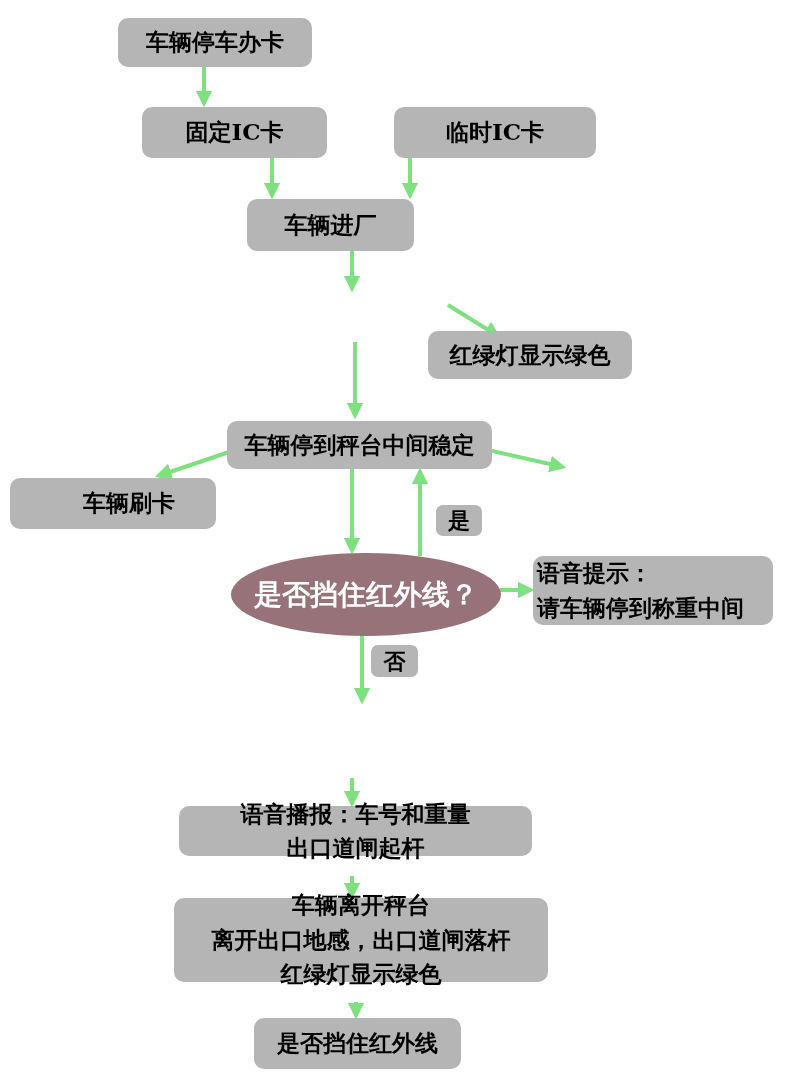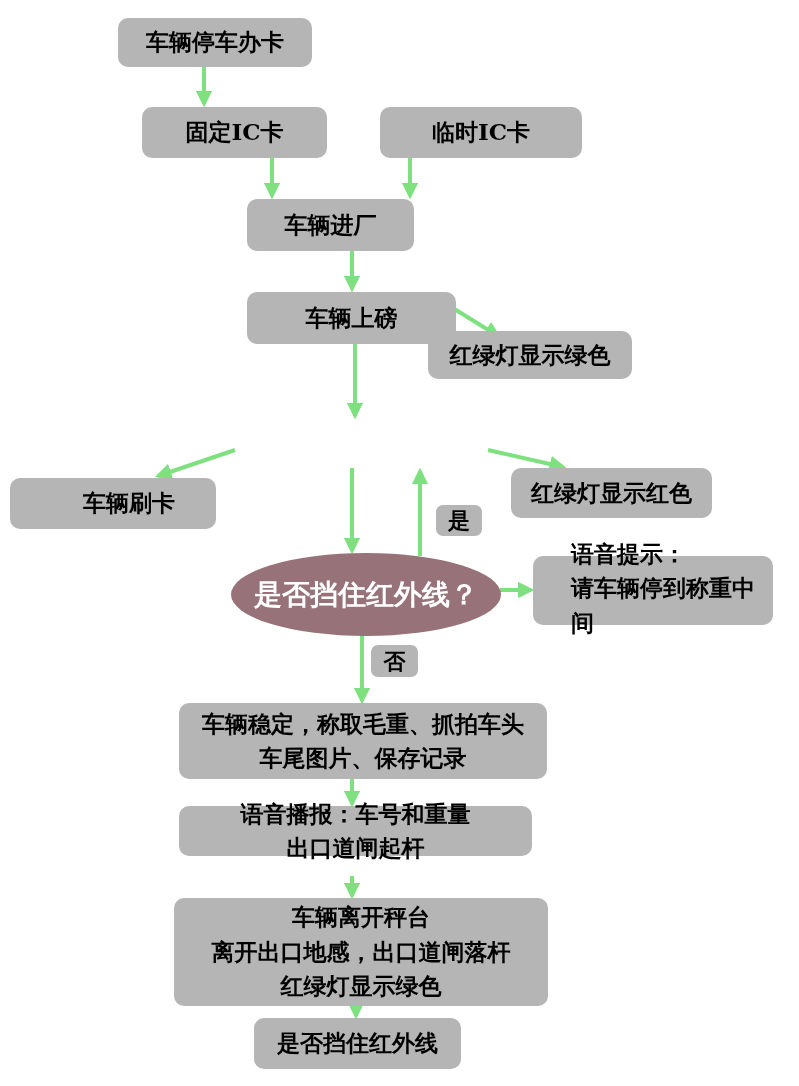--- a/index.html
+++ b/index.html
@@ -35,22 +35,21 @@
     color:#000000;
     white-space:pre-line;
   }
   .node.small {
     border-radius:7px;
     font-size:22px;
   }
   .node.left-text {
     justify-content:flex-start;
     text-align:left;
-    padding-left:38px;
-    font-family:Liberation Mono, monospace;
+    padding-left:4px;
   }
   .ellipse {
     position:absolute;
     z-index:2;
     background:#977278;
     border-radius:50%;
     display:flex;
     align-items:center;
     justify-content:center;
     text-align:center;
@@ -85,36 +84,33 @@
       <line x1="500" y1="590" x2="531" y2="590" marker-end="url(#ah)"></line>
       <line x1="362" y1="634" x2="362" y2="701" marker-end="url(#ah)"></line>
       <line x1="352" y1="778" x2="352" y2="804" marker-end="url(#ah)"></line>
       <line x1="352" y1="876" x2="352" y2="896" marker-end="url(#ah)"></line>
       <line x1="356" y1="1002" x2="356" y2="1016" marker-end="url(#ah)"></line>
     </g>
   </svg>
 
   <div class="node" style="left:118px; top:18px;  width:194px; height:49px;">车辆停车办卡</div>
   <div class="node" style="left:114px; top:107px; width:185px; height:51px;margin-left:28px;">固定IC卡</div>
-  <div class="node" style="left:380px; top:107px; width:202px; height:51px;">临时IC卡</div>
+  <div class="node" style="left:394px; top:107px; width:202px; height:51px;">临时IC卡</div>
   <div class="node" style="left:247px; top:199px; width:167px; height:52px;">车辆进厂</div>
-  <div class="node" style="left:247px; top:292px; width:209px; height:52px;">车辆上磅</div>
   <div class="node" style="left:428px; top:331px; width:204px; height:48px;">红绿灯显示绿色</div>
+  <div class="node" style="left:227px; top:421px; width:265px; height:48px;">车辆停到秤台中间稳定</div>
   <div class="node" style="left:10px;  top:478px; width:206px; height:51px;padding-left:32px;">车辆刷卡</div>
-  <div class="node" style="left:511px; top:468px; width:201px; height:50px;">红绿灯显示红色</div>
   <div class="node small" style="left:436px; top:505px; width:46px; height:31px;">是</div>
 
   <div class="ellipse" style="left:231px; top:553px; width:270px; height:83px;">是否挡住红外线？</div>
 
   <div class="node left-text" style="left:533px; top:556px; width:240px; height:69px;">语音提示：
 请车辆停到称重中间</div>
   <div class="node small" style="left:371px; top:645px; width:47px; height:32px;">否</div>
 
-  <div class="node" style="left:179px; top:703px; width:368px; height:76px;">车辆稳定，称取毛重、抓拍车头
-车尾图片、保存记录</div>
   <div class="node" style="left:179px; top:806px; width:353px; height:50px;">语音播报：车号和重量
 出口道闸起杆</div>
-  <div class="node" style="left:174px; top:898px; width:374px; height:108px;">车辆离开秤台
+  <div class="node" style="left:174px; top:898px; width:374px; height:84px;">车辆离开秤台
 离开出口地感，出口道闸落杆
 红绿灯显示绿色</div>
   <div class="node" style="left:254px; top:1018px; width:207px; height:51px;">是否挡住红外线</div>
 
 </div>
 
 </body></html>

